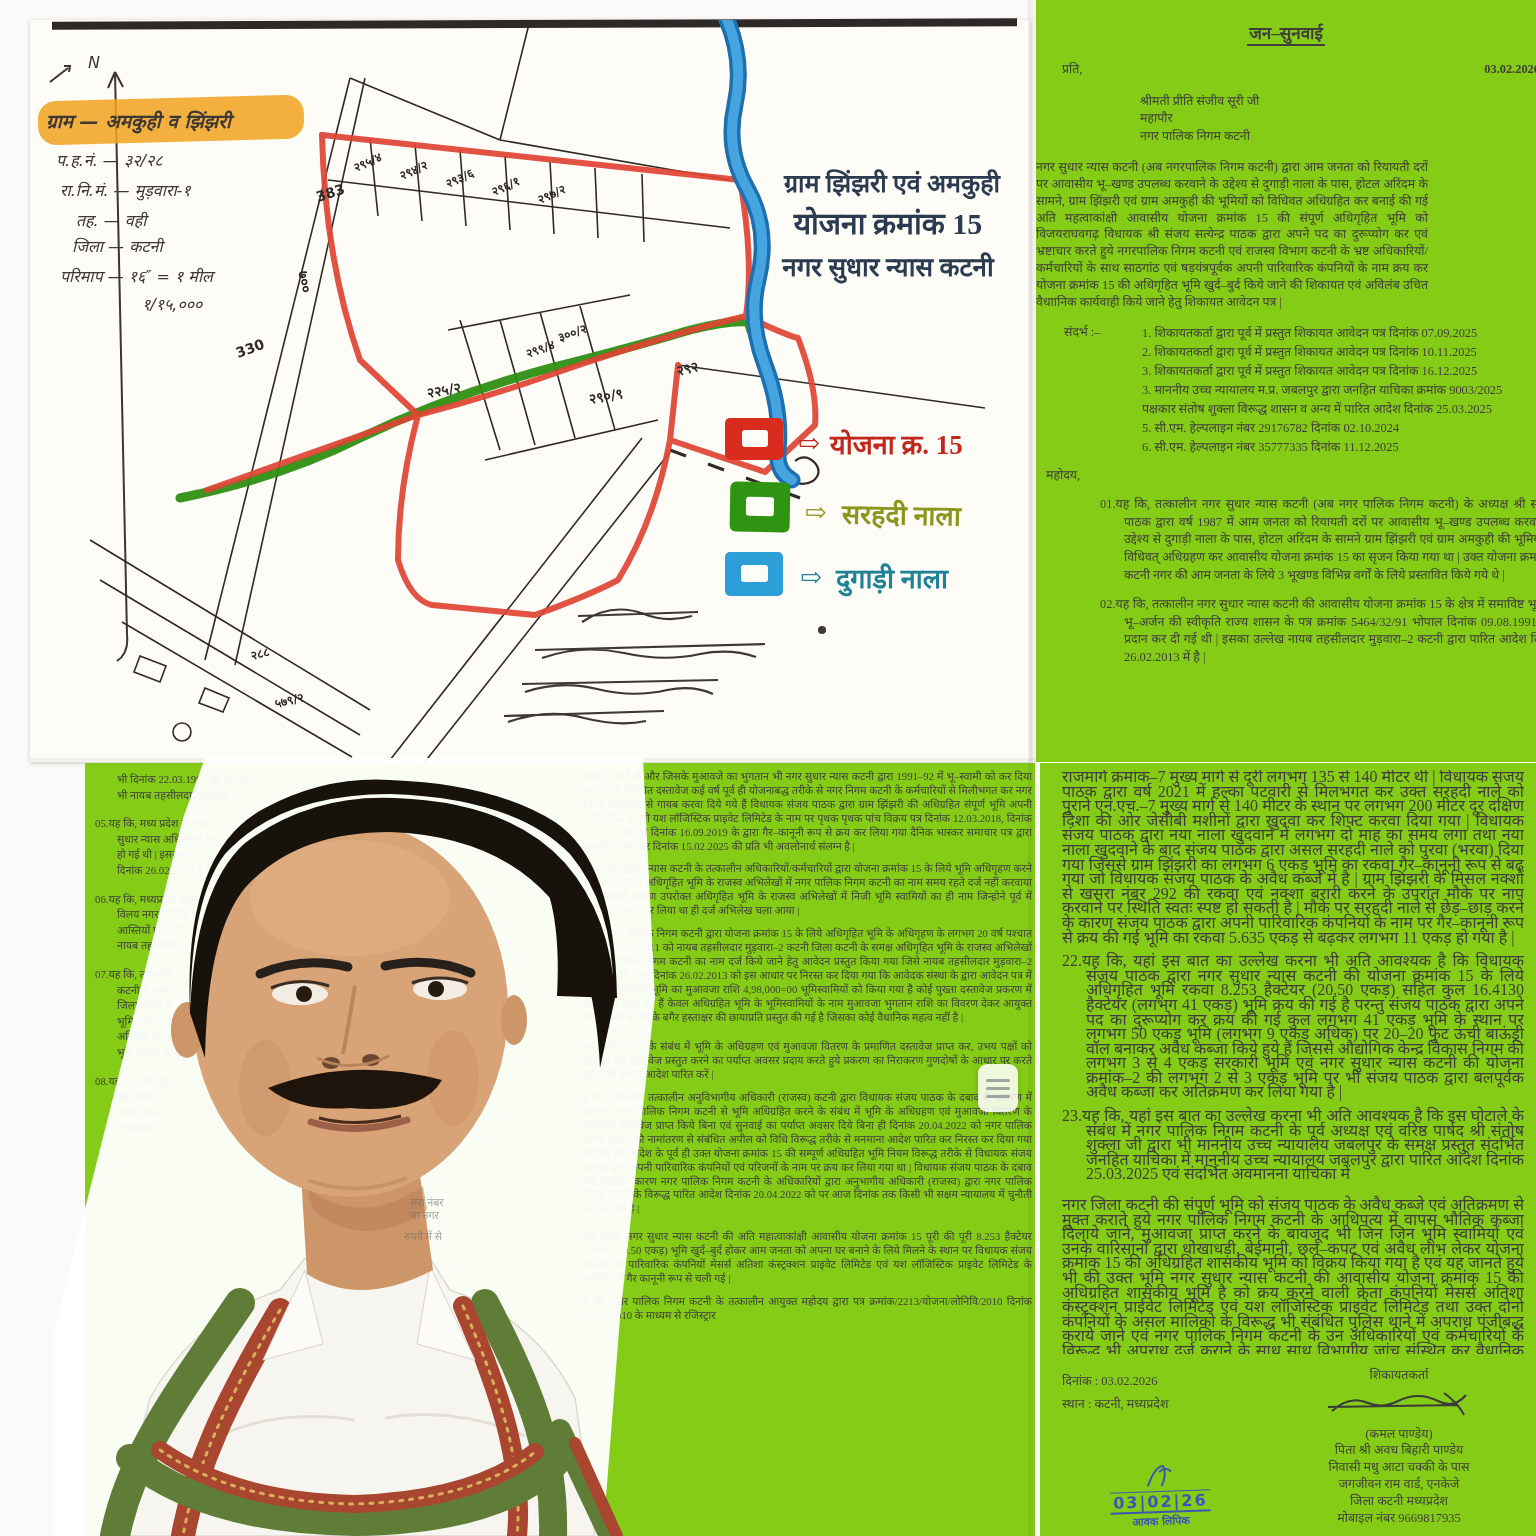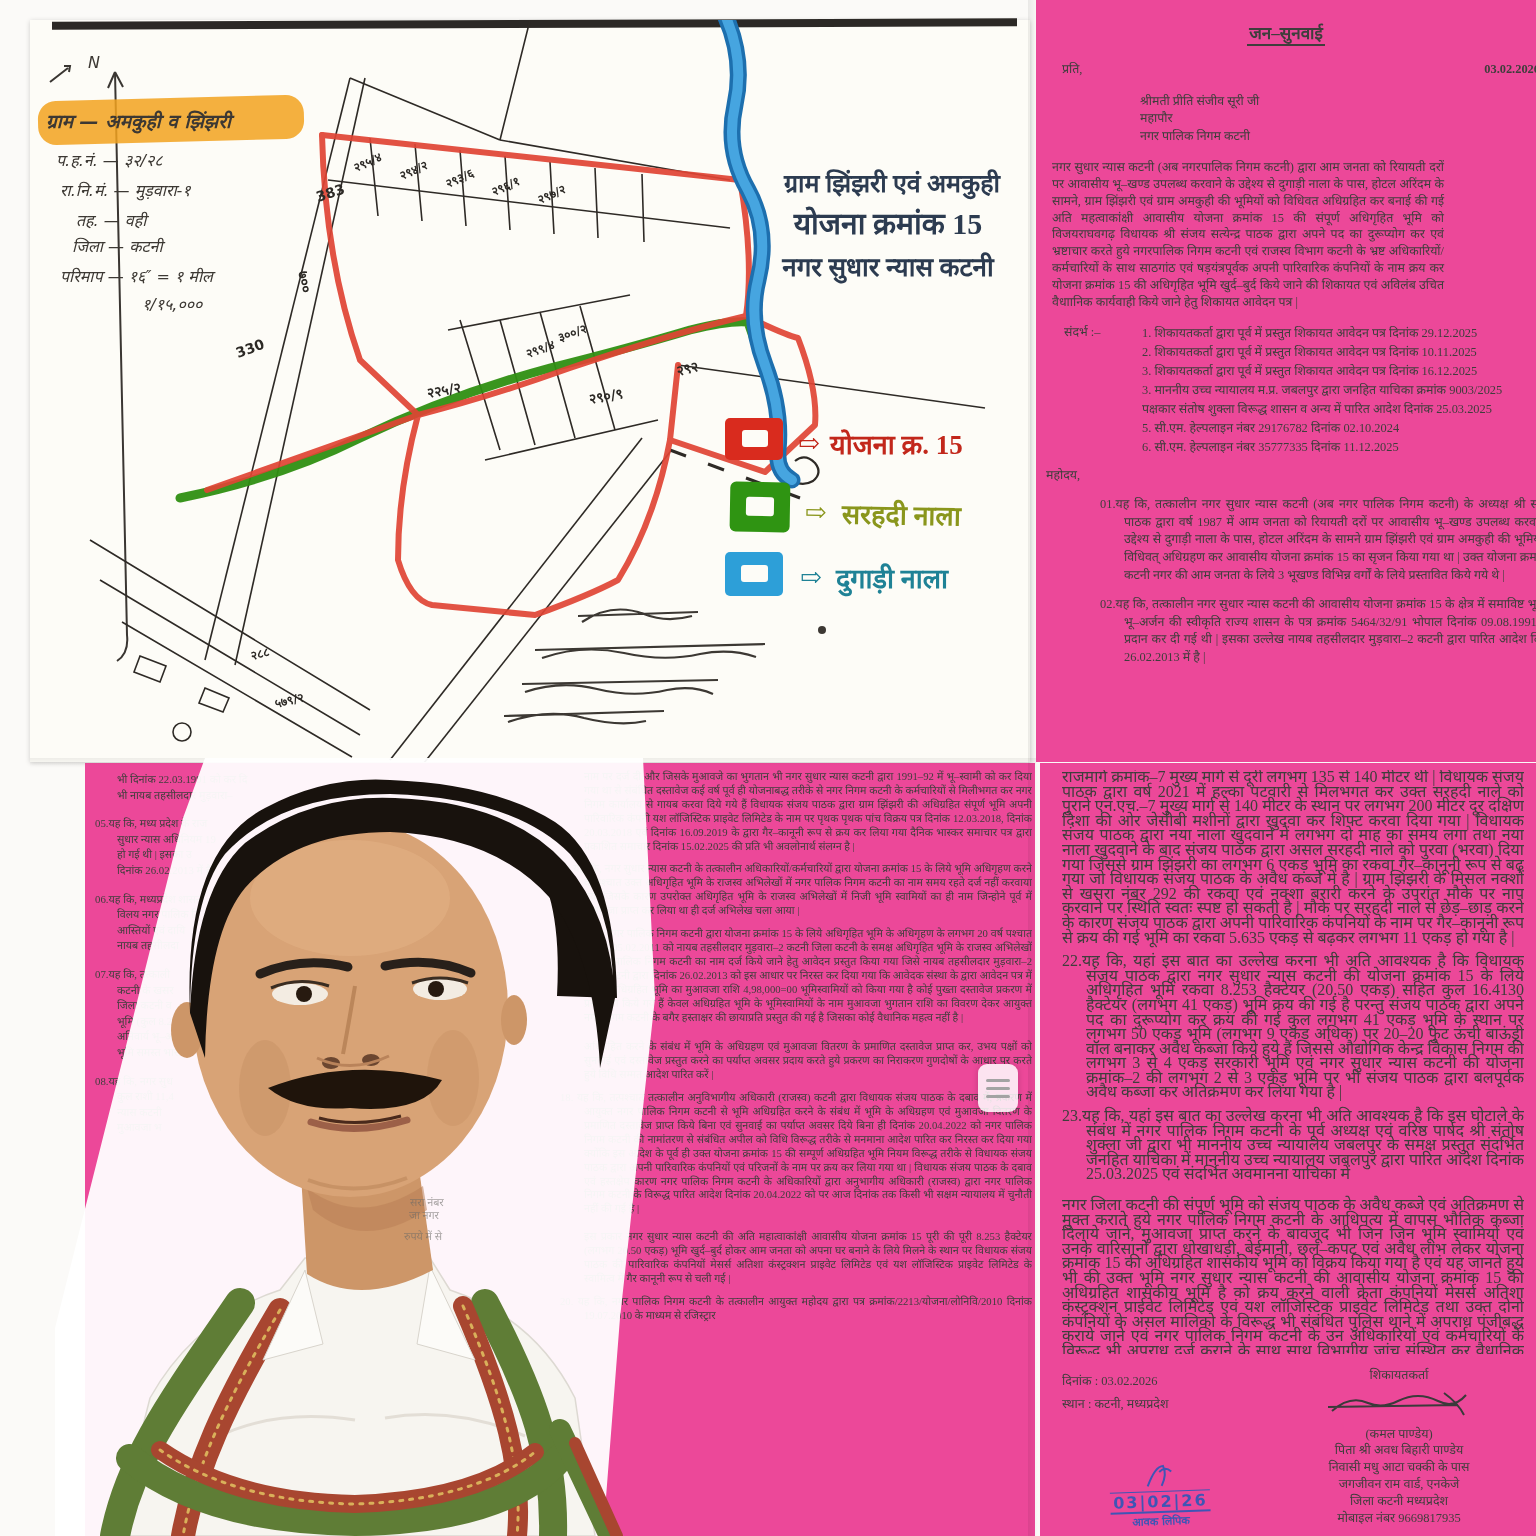--- a/index.html
+++ b/index.html
@@ -1,18 +1,18 @@
 <!DOCTYPE html>
 <html><head>
 <meta charset="utf-8">
 <style>
   html,body{margin:0;padding:0;background:#f4f3f1;width:1536px;height:1536px;overflow:hidden;}
   .canvas{position:relative;width:1536px;height:1536px;background:#fbfaf8;
           font-family:"Liberation Serif","DejaVu Serif",serif;color:#3f3e3c;}
-  .page{position:absolute;background:#ec4899;}
+  .page{position:absolute;background:#84cc16;}
   .seam-v{position:absolute;left:1028px;top:0;width:10px;height:1536px;
           background:linear-gradient(90deg,rgba(0,0,0,.07),rgba(0,0,0,0));}
   .seam-h{position:absolute;left:30px;top:758px;width:1006px;height:8px;
           background:linear-gradient(rgba(0,0,0,.06),rgba(0,0,0,0));}
 
   
   .map-page{left:30px;top:20px;width:1000px;height:742px;background:#fdfcf7;
             box-shadow:0 1px 5px rgba(0,0,0,.18);}
   .map-topedge{position:absolute;left:22px;top:0;width:965px;height:8px;background:#2c2926;transform:skewY(-.2deg);}
   .map-svg{position:absolute;left:0;top:0;}
@@ -23,21 +23,21 @@
 
   
   .letter1{left:1036px;top:0;width:500px;height:762px;overflow:hidden;font-size:12.4px;line-height:16.8px;}
   .l1-title{margin-top:26px;text-align:center;font-weight:bold;font-size:17px;}
   .l1-title span{border-bottom:2px solid #3f3e3c;padding:0 2px 1px;}
   .l1-toprow{position:relative;margin:18px 8px 0 26px;height:18px;}
   .l1-date{position:absolute;right:-12px;top:0;font-weight:bold;}
   .l1-addr{margin:14px 0 0 104px;line-height:17.5px;}
   .l1-row{display:flex;margin-top:14px;}
   .l1-label{flex:0 0 78px;margin-left:28px;}
-  .l1-body{width:392px;text-align:justify;margin-left:16px;}
+  .l1-body{width:392px;text-align:justify;}
   .l1-refs{width:392px;line-height:19px;}
   .l1-saluto{margin:10px 0 0 10px;}
   .l1-para{margin:12px 0 0 64px;width:436px;text-align:justify;line-height:17.6px;
            text-indent:-24px;padding-left:24px;}
 
   
   .page-bl{left:85px;top:763px;width:950px;height:773px;}
   .page-br{left:1040px;top:763px;width:496px;height:773px;}
 
   .page2-left{position:absolute;left:95px;top:772px;width:460px;height:560px;overflow:hidden;
@@ -207,21 +207,21 @@
       <div>श्रीमती प्रीति संजीव सूरी जी</div>
       <div>महापौर</div>
       <div>नगर पालिक निगम कटनी</div>
     </div>
     <div class="l1-row">
       <div class="l1-body">नगर सुधार न्यास कटनी (अब नगरपालिक निगम कटनी) द्वारा आम जनता को रियायती दरों पर आवासीय भू–खण्ड उपलब्ध करवाने के उद्देश्य से दुगाड़ी नाला के पास, होटल अरिंदम के सामने, ग्राम झिंझरी एवं ग्राम अमकुही की भूमियों को विधिवत अधिग्रहित कर बनाई की गई अति महत्वाकांक्षी आवासीय योजना क्रमांक 15 की संपूर्ण अधिगृहित भूमि को विजयराघवगढ़ विधायक श्री संजय सत्येन्द्र पाठक द्वारा अपने पद का दुरूप्योग कर एवं भ्रष्टाचार करते हुये नगरपालिक निगम कटनी एवं राजस्व विभाग कटनी के भ्रष्ट अधिकारियों/कर्मचारियों के साथ साठगांठ एवं षड़यंत्रपूर्वक अपनी पारिवारिक कंपनियों के नाम क्रय कर योजना क्रमांक 15 की अधिगृहित भूमि खुर्द–बुर्द किये जाने की शिकायत एवं अविलंब उचित वैधाानिक कार्यवाही किये जाने हेतु शिकायत आवेदन पत्र |</div>
     </div>
     <div class="l1-row">
       <div class="l1-label">संदर्भ :–</div>
       <div class="l1-refs">
-        <div>1. शिकायतकर्ता द्वारा पूर्व में प्रस्तुत शिकायत आवेदन पत्र दिनांक 29.12.2025</div>
+        <div>1. शिकायतकर्ता द्वारा पूर्व में प्रस्तुत शिकायत आवेदन पत्र दिनांक 07.09.2025</div>
         <div>2. शिकायतकर्ता द्वारा पूर्व में प्रस्तुत शिकायत आवेदन पत्र दिनांक 10.11.2025</div>
         <div>3. शिकायतकर्ता द्वारा पूर्व में प्रस्तुत शिकायत आवेदन पत्र दिनांक 16.12.2025</div>
         <div>3. माननीय उच्च न्यायालय म.प्र. जबलपुर द्वारा जनहित याचिका क्रमांक 9003/2025 पक्षकार संतोष शुक्ला विरूद्ध शासन व अन्य में पारित आदेश दिनांक 25.03.2025</div>
         <div>5. सी.एम. हेल्पलाइन नंबर 29176782 दिनांक 02.10.2024</div>
         <div>6. सी.एम. हेल्पलाइन नंबर 35777335 दिनांक 11.12.2025</div>
       </div>
     </div>
     <div class="l1-saluto">महोदय,</div>
     <div class="l1-para">01.यह कि, तत्कालीन नगर सुधार न्यास कटनी (अब नगर पालिक निगम कटनी) के अध्यक्ष श्री सत्येन्द्र पाठक द्वारा वर्ष 1987 में आम जनता को रियायती दरों पर आवासीय भू–खण्ड उपलब्ध करवाने के उद्देश्य से दुगाड़ी नाला के पास, होटल अरिंदम के सामने ग्राम झिंझरी एवं ग्राम अमकुही की भूमियों को विधिवत् अधिग्रहण कर आवासीय योजना क्रमांक 15 का सृजन किया गया था | उक्त योजना क्रमांक में कटनी नगर की आम जनता के लिये 3 भूखण्ड विभिन्न वर्गों के लिये प्रस्तावित किये गये थे |</div>
     <div class="l1-para">02.यह कि, तत्कालीन नगर सुधार न्यास कटनी की आवासीय योजना क्रमांक 15 के क्षेत्र में समाविष्ट भूमि के भू–अर्जन की स्वीकृति राज्य शासन के पत्र क्रमांक 5464/32/91 भोपाल दिनांक 09.08.1991 द्वारा प्रदान कर दी गई थी | इसका उल्लेख नायब तहसीलदार मुड़वारा–2 कटनी द्वारा पारित आदेश दिनांक 26.02.2013 में है |</div>

